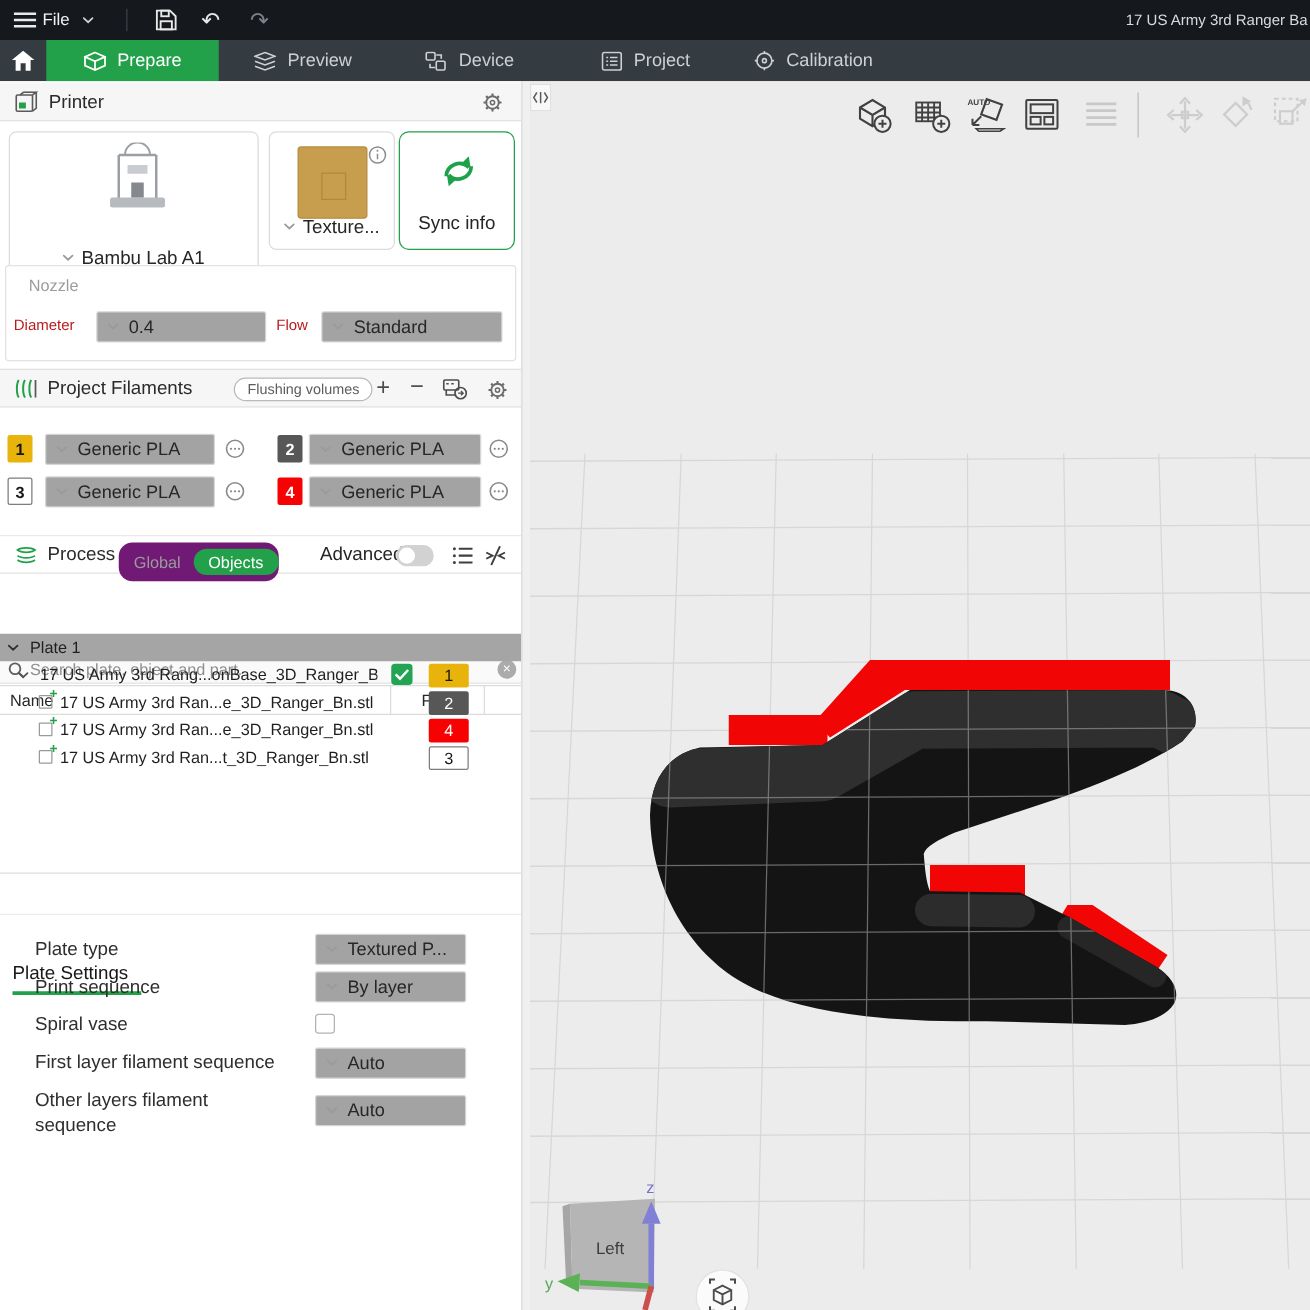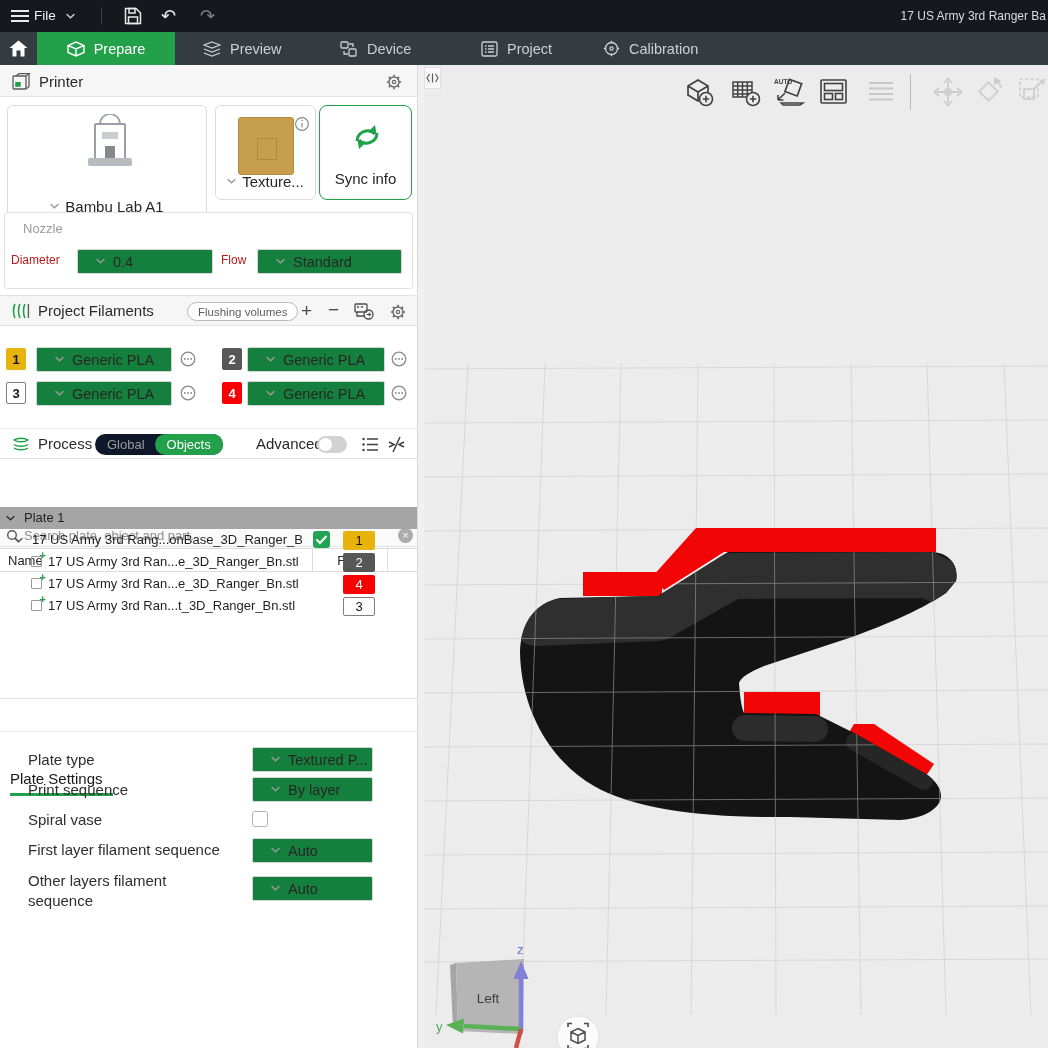--- a/index.html
+++ b/index.html
@@ -21,29 +21,29 @@
   
   .panel{position:absolute;left:0;top:65px;width:417px;height:983px;background:#fff}
   .sec-head{position:absolute;left:0;width:417px;height:31px;background:#f6f6f6;border-bottom:1px solid #e2e2e2;display:flex;align-items:center}
   .sec-title{font-size:15px;color:#2b2b2b;margin-left:8px}
   .card{position:absolute;background:#fff;border:1px solid #dcdcdc;border-radius:6px}
   .card-label{position:absolute;left:0;right:0;bottom:9px;display:flex;align-items:center;justify-content:center;gap:5px;font-size:15px;color:#262626;white-space:nowrap}
   .sync-card{border:1.5px solid #22A04A;border-radius:8px}
   .groupbox{position:absolute;border:1px solid #e2e2e2;border-radius:3px;background:#fff}
   .dim-label{font-size:13px;color:#9b9b9b}
   .fld-label{font-size:12px;color:#b91c1c}
-  .select{position:absolute;height:25px;border:1px solid #d5d5d5;border-radius:2px;background:#15803d;display:flex;align-items:center;gap:7px;padding-left:18px;font-size:14.5px;color:#262626;white-space:nowrap;overflow:hidden}
+  .select{position:absolute;height:25px;border:1px solid #d5d5d5;border-radius:2px;background:#a3a3a3;display:flex;align-items:center;gap:7px;padding-left:8px;font-size:14.5px;color:#262626;white-space:nowrap;overflow:hidden}
   .pill-btn{position:absolute;height:19px;border:1px solid #b9b9b9;border-radius:10px;font-size:11.5px;color:#5d5d5d;display:flex;align-items:center;padding:0 10px;background:#fff}
   .mini-op{position:absolute;font-size:19px;color:#4c4c4c;line-height:19px}
   .swatch{position:absolute;width:20px;height:22px;border-radius:2px;display:flex;align-items:center;justify-content:center;font-size:13px;font-weight:600}
   .sw1{background:#E8B40B;color:#151515}
   .sw2{background:#575757;color:#fff}
   .sw3{background:#fff;color:#151515;border:1px solid #7e7e7e}
   .sw4{background:#F70202;color:#fff}
-  .seg{position:absolute;left:95px;top:5px;height:21px;background:#0f172a;border-radius:11px;display:flex;align-items:center}
+  .seg{position:absolute;left:95px;top:5px;height:31px;background:#701a75;border-radius:11px;display:flex;align-items:center}
   .seg .off{padding:0 10px 0 12px;font-size:13px;color:#9b9b9b}
   .seg .on{height:21px;border-radius:11px;background:#22A04A;color:#fff;font-size:13px;display:flex;align-items:center;padding:0 12px}
   .toggle{position:absolute;width:30px;height:17px;border-radius:9px;background:#d2d2d2}
   .toggle .knob{position:absolute;left:2px;top:2px;width:13px;height:13px;border-radius:50%;background:#fff}
   .searchrow{position:absolute;left:0;top:460px;width:417px;height:22px;background:#fafafa;border-bottom:1px solid #e3e3e3}
   .searchrow input{position:absolute;left:24px;top:1px;width:366px;height:19px;border:0;background:transparent;font-size:13px;color:#333;outline:none;font-family:inherit}
   .searchrow input::placeholder{color:#8e8e8e}
   .clear-btn{position:absolute;left:398px;top:3px;width:15px;height:15px;border-radius:50%;background:#ababab;color:#fff;font-size:11px;line-height:15px;text-align:center}
   .thead{position:absolute;left:0;top:483px;width:417px;height:24px;background:#fff;border-top:1px solid #dcdcdc;border-bottom:1px solid #dcdcdc;font-size:13px;color:#262626}
   .tcol-div{position:absolute;top:483px;width:1px;height:24px;background:#dcdcdc}

